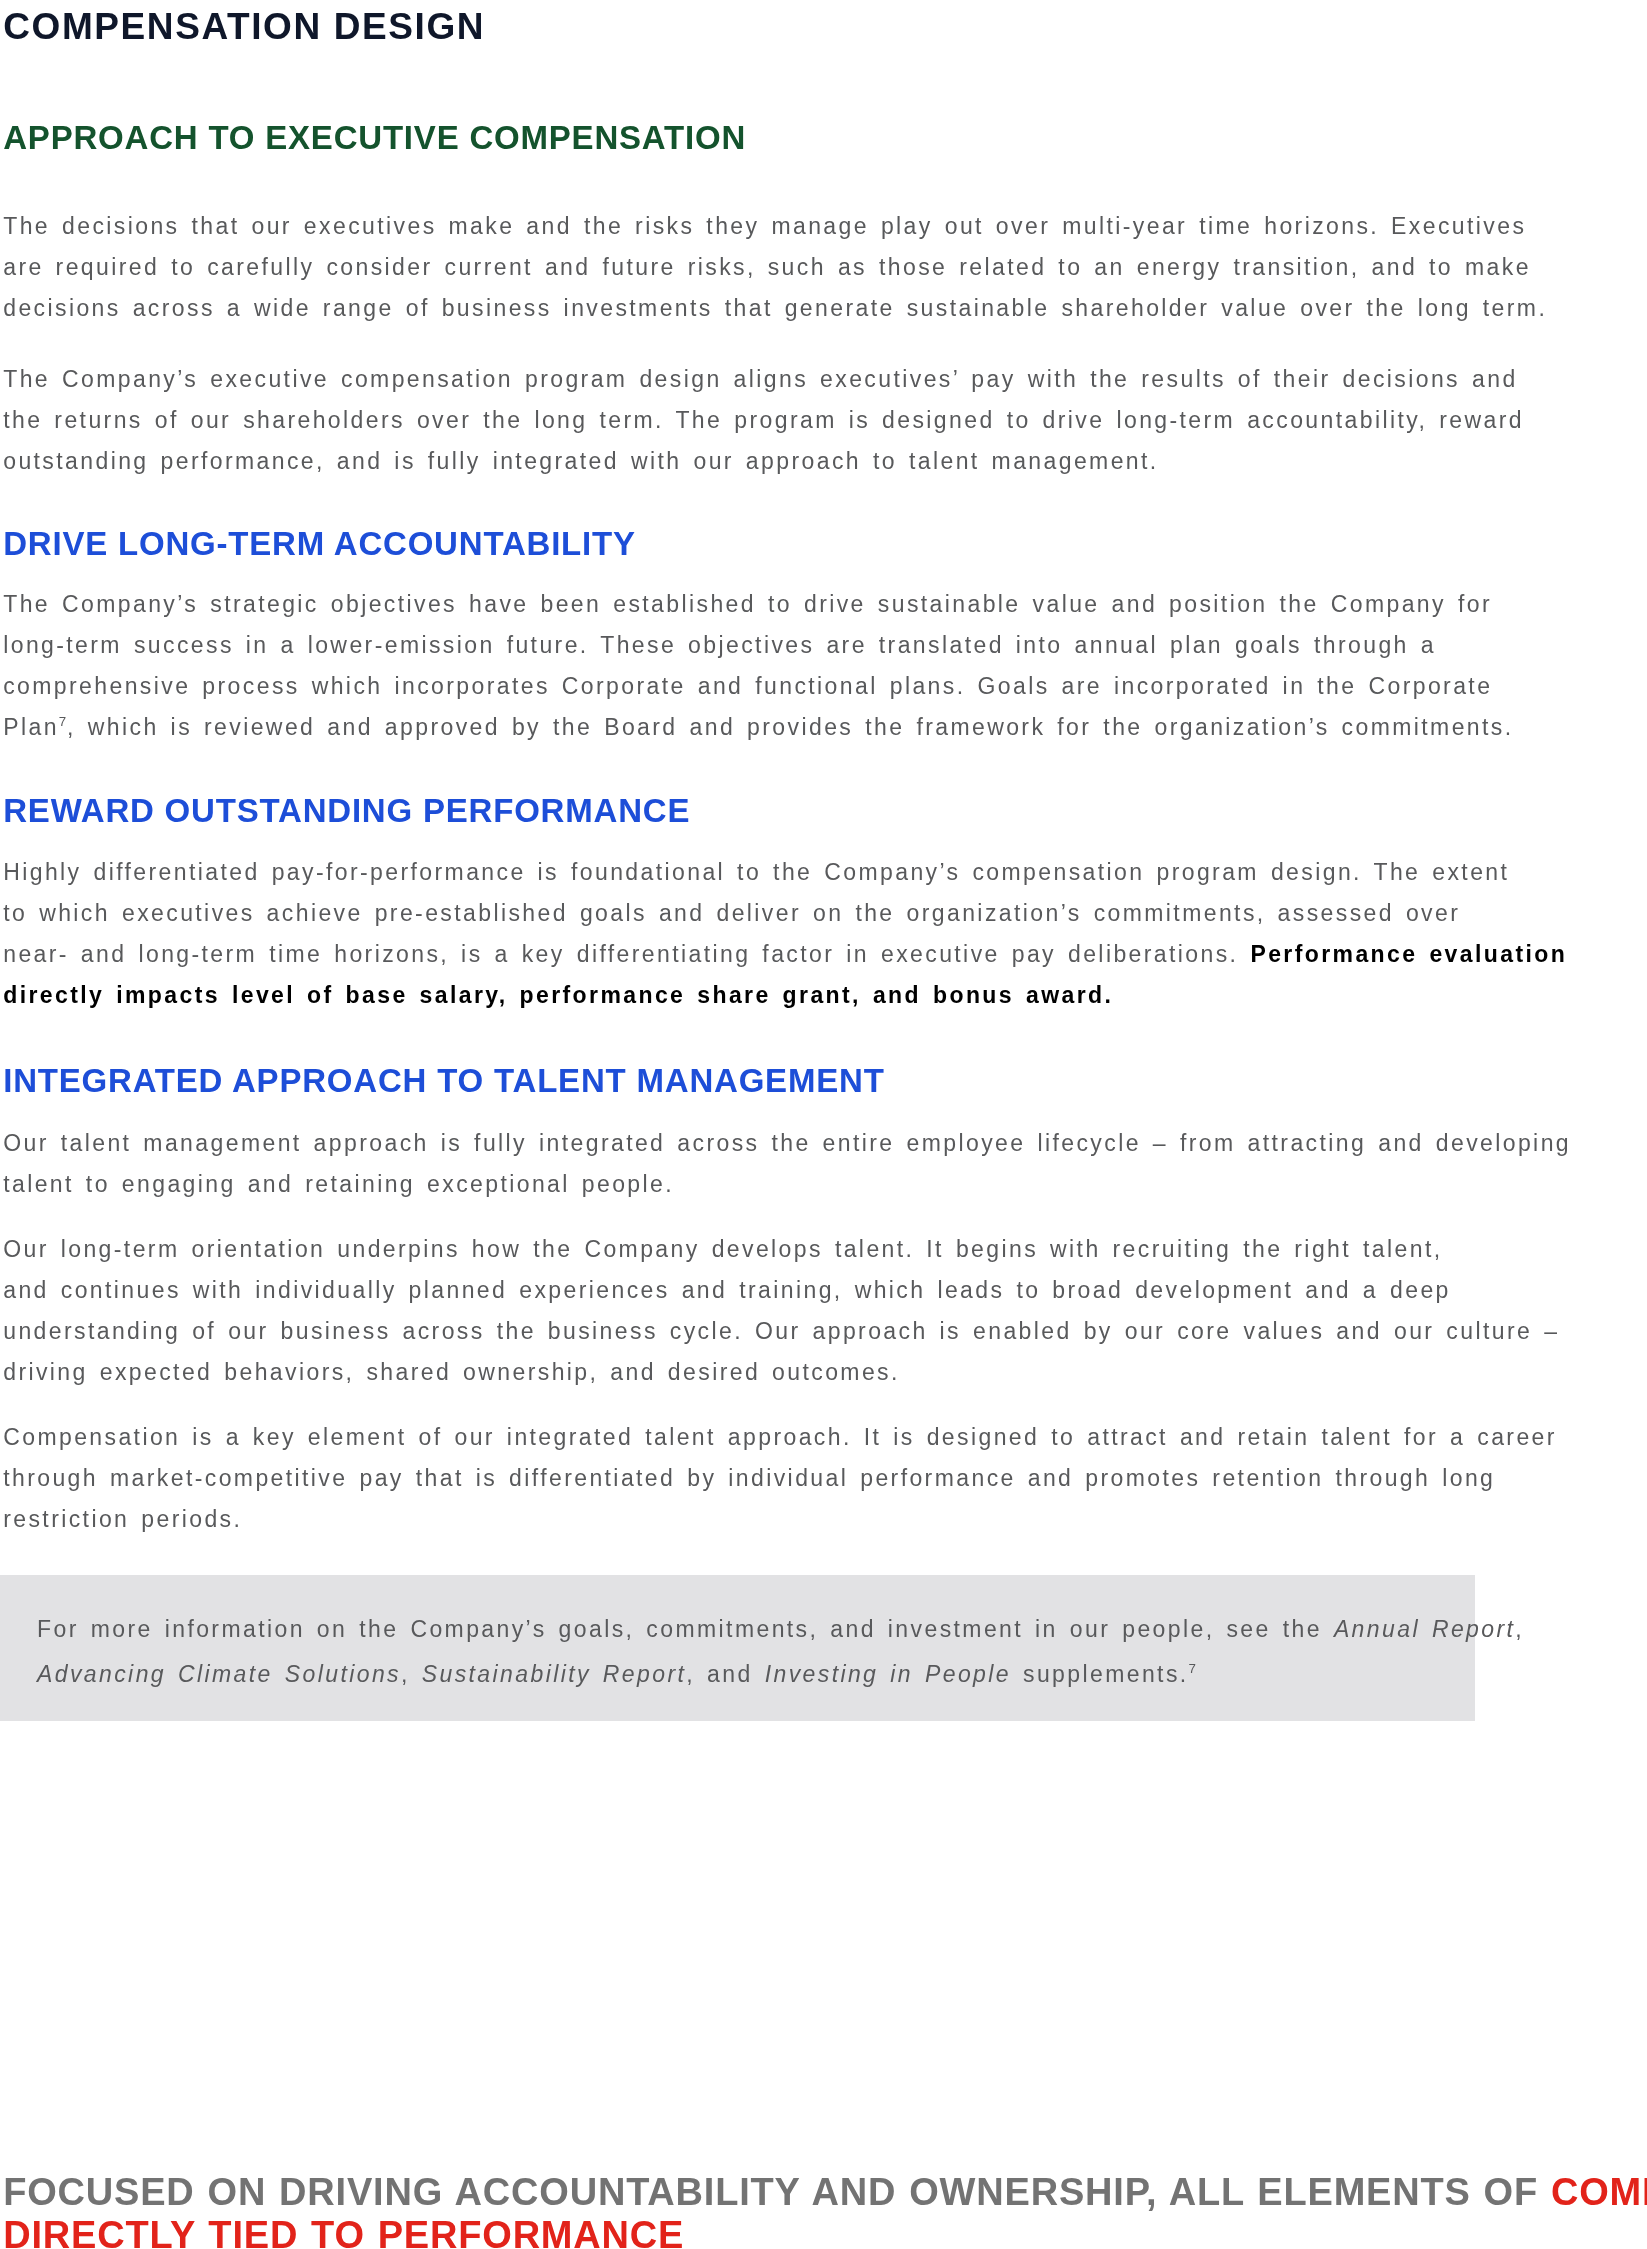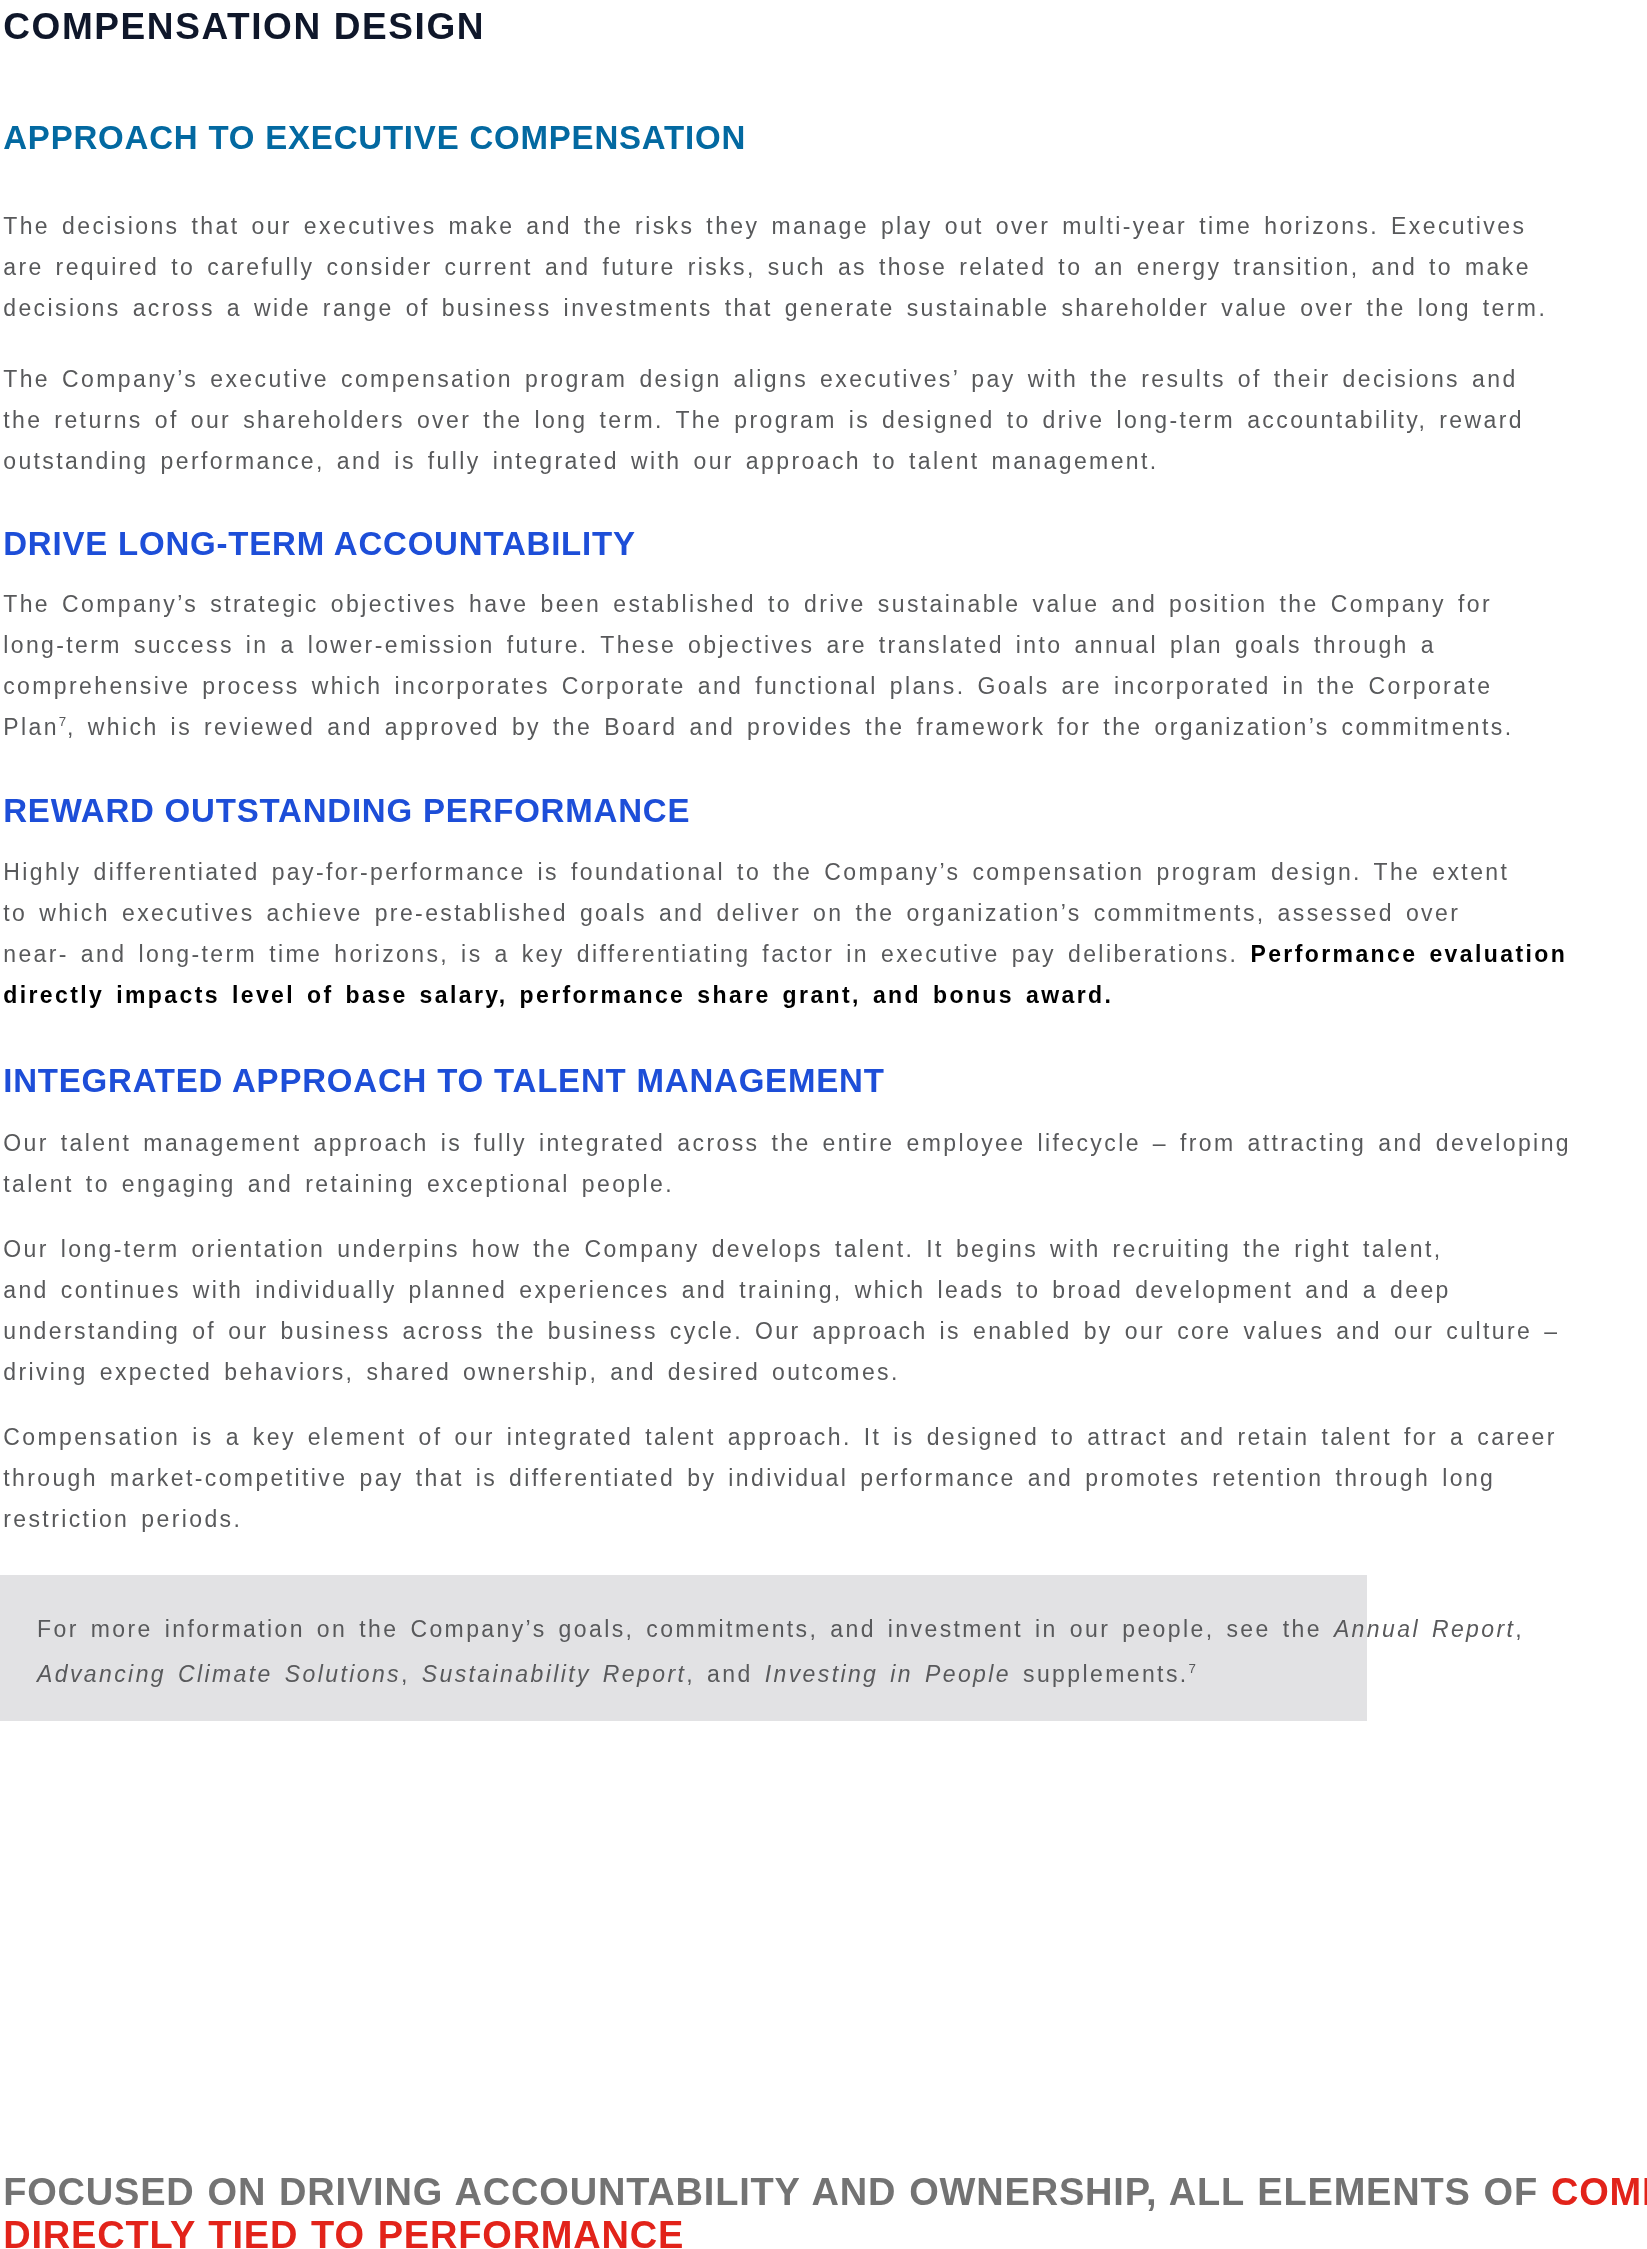--- a/index.html
+++ b/index.html
@@ -12,21 +12,21 @@
   }
   .page{width:1647px;height:2250px;position:relative;}
 
   h1,h2,h3{margin:0;font-weight:700;}
   h1{
     font-size:37px;line-height:37px;letter-spacing:1.6px;
     color:#0f172a;margin:8px 0 0 3.2px;
   }
   h2{
     font-size:33px;line-height:33px;letter-spacing:0.8px;
-    color:#0369a1;margin:76px 0 0 3.2px;
+    color:#14532d;margin:76px 0 0 3.2px;
   }
   h3{
     font-size:33px;line-height:33px;letter-spacing:0.8px;
     color:#1d4ed8;margin-left:3.2px;
   }
   .mt-a{margin-top:45px;}
   .mt-b{margin-top:46px;}
   .mt-c{margin-top:48px;}
 
   .rich{color:#58595B;font-size:23px;}
@@ -42,21 +42,21 @@
   .sec-body-c{margin:25.4px 0 0 3.2px;}
   .intro .para + .para{margin-top:30px;}
   .sec-body-c .para + .para{margin-top:24px;}
 
   .rich .b{font-weight:700;color:#000000;}
   .rich .i{font-style:italic;}
   .rich sup{font-size:0.58em;line-height:0;vertical-align:super;letter-spacing:0.8px;}
 
   .info-box{
     margin-top:35px;
-    width:1367px;
+    width:1475px;
     box-sizing:border-box;
     background:#E2E2E4;
     padding:32px 0 24px 37px;
   }
   .info-box .line{line-height:45px;}
 
   .banner{
     margin:450px 0 0 3.2px;
     font-weight:700;
     font-size:38px;

